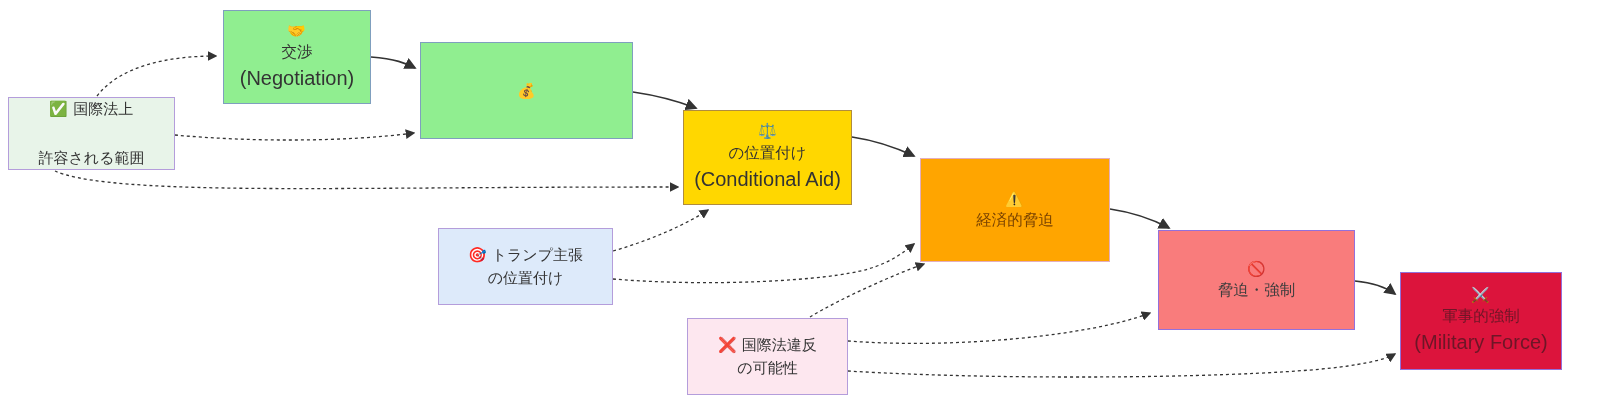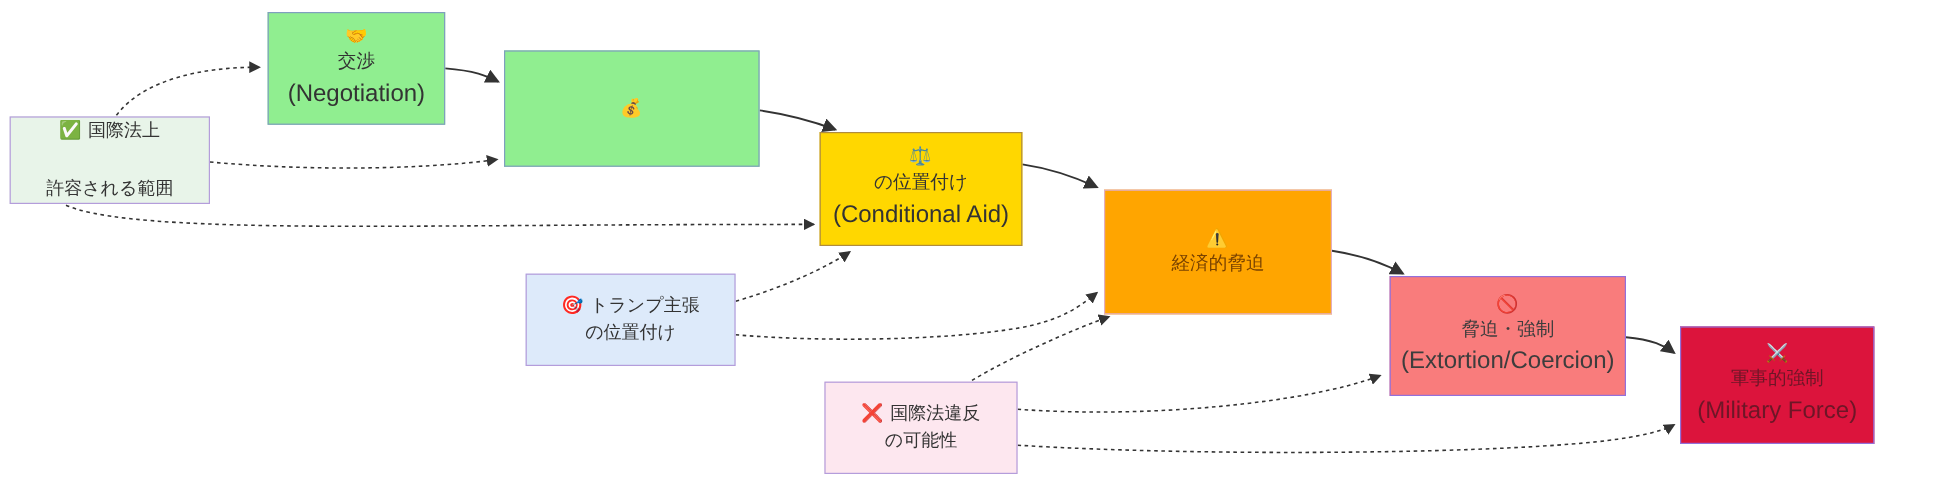--- a/index.html
+++ b/index.html
@@ -81,21 +81,20 @@
   </div>
 
   <div class="node step" id="n-coerce" style="background: rgb(255, 165, 0); border-color: rgb(227, 174, 190); color: rgb(122, 67, 0);">
     <div class="emoji">⚠️</div>
     <div class="jp">経済的脅迫</div>
   </div>
 
   <div class="node step" id="n-extort" style="background: rgb(249, 124, 124); border-color: rgb(147, 112, 219); color: rgb(61, 61, 61);">
     <div class="emoji">🚫</div>
     <div class="jp">脅迫・強制</div>
-    <div class="en">(Extortion/Coercion)</div>
   </div>
 
   <div class="node step" id="n-force" style="background: rgb(220, 20, 60); border-color: rgb(147, 112, 219); color: rgb(110, 22, 39);">
     <div class="emoji">⚔️</div>
     <div class="jp">軍事的強制</div>
     <div class="en">(Military Force)</div>
   </div>
 
   <div class="node annot" id="n-trump" style="background: rgb(221, 234, 250); border-color: rgb(180, 157, 219); color: rgb(51, 51, 51);">
     <div class="line1"><span class="emoji-inline">🎯</span><span>トランプ主張</span></div>

